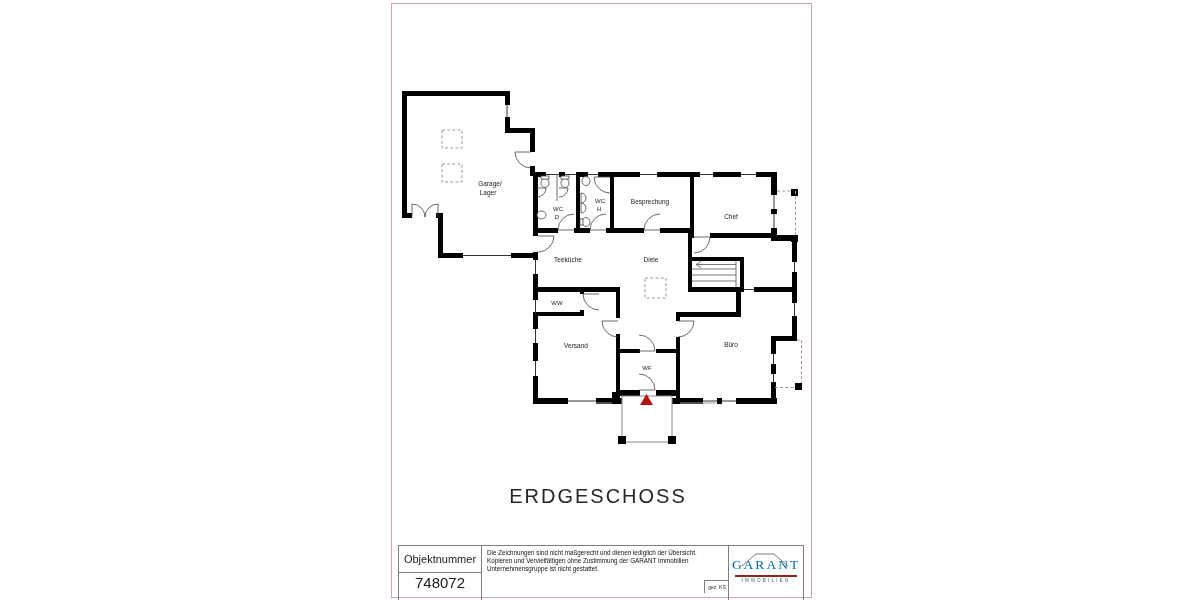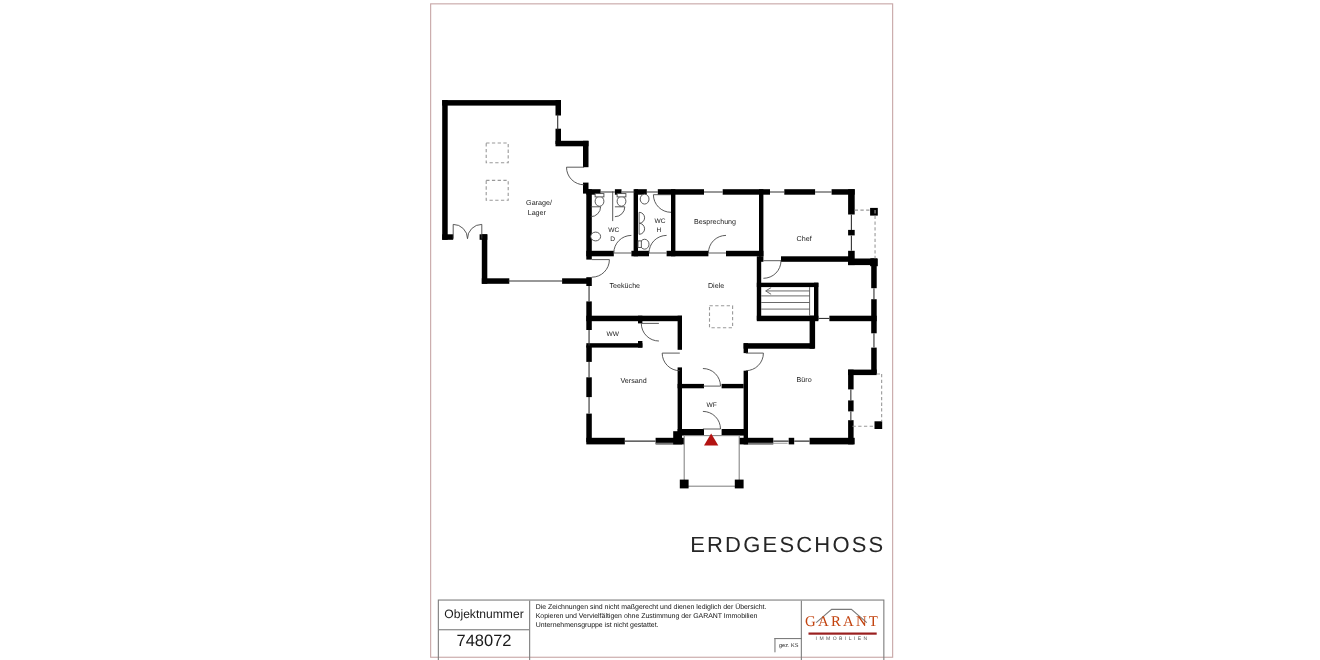--- a/index.html
+++ b/index.html
@@ -11,40 +11,40 @@
   .wall{fill:#000000;}
   .thin{stroke:#333333;stroke-width:1;fill:none;}
   .door{stroke:#444444;stroke-width:0.8;fill:none;}
   .fixture{stroke:#444444;stroke-width:0.8;fill:#ffffff;}
   .dash{stroke:#999999;stroke-width:1;fill:none;stroke-dasharray:3,2.2;}
   .gray{stroke:#9a9a9a;stroke-width:1;fill:none;}
   .porch{stroke:#888888;stroke-width:1;fill:none;}
   .stair{stroke:#555555;stroke-width:0.8;fill:none;}
   .room-label{font-family:"Liberation Sans",sans-serif;font-size:6.5px;fill:#1a1a1a;text-anchor:middle;}
   .room-label-sm{font-family:"Liberation Sans",sans-serif;font-size:6px;fill:#1a1a1a;text-anchor:middle;}
-  #floor-title{position:absolute;left:391px;top:485px;width:414px;text-align:right;
+  #floor-title{position:absolute;left:391px;top:485px;width:414px;text-align:center;
     font-size:20px;letter-spacing:2px;color:#262626;}
   #title-block{position:absolute;left:398px;top:545px;width:406px;height:60px;
     border:1px solid #7d7d7d;box-sizing:border-box;font-family:"Liberation Sans",sans-serif;}
   .vdiv{position:absolute;top:0;bottom:0;width:0;border-left:1px solid #7d7d7d;}
   #objnum-cell{position:absolute;left:0;top:0;width:82px;height:46px;}
   #objnum-label{position:absolute;left:0;top:0;width:82px;height:26px;line-height:26px;
     text-align:center;font-size:11px;color:#1a1a1a;}
   #objnum-divider{position:absolute;left:0;top:26px;width:82px;border-top:1px solid #7d7d7d;}
   #objnum-value{position:absolute;left:0;top:27px;width:82px;height:19px;line-height:19px;
     text-align:center;font-size:15px;color:#1a1a1a;}
   #disclaimer{position:absolute;left:88px;top:3px;width:238px;font-size:6.3px;
     line-height:8px;color:#111111;}
   #gez-box{position:absolute;left:305px;top:34px;width:24px;height:12px;
     border-left:1px solid #7d7d7d;border-top:1px solid #7d7d7d;
     font-size:5px;line-height:12px;text-align:center;color:#222222;}
   #logo{position:absolute;left:330px;top:6px;width:74px;height:38px;}
   #logo-roof{position:absolute;left:5px;top:0;width:64px;height:16px;}
   #logo-name{position:absolute;left:0;top:5px;width:74px;text-align:center;
-    font-family:"Liberation Serif",serif;font-size:13.5px;letter-spacing:2px;color:#c2410c;}
+    font-family:"Liberation Serif",serif;font-size:13.5px;letter-spacing:2px;color:#0369a1;}
   #logo-rule{position:absolute;left:6px;top:23px;width:62px;height:2px;background:#9a1f1f;}
   #logo-sub{position:absolute;left:0;top:26px;width:74px;text-align:center;
     font-size:4.6px;letter-spacing:2.2px;color:#5a5a5a;}
 </style>
 </head>
 <body>
 
 <div id="canvas">
   <div id="sheet"></div>
 

